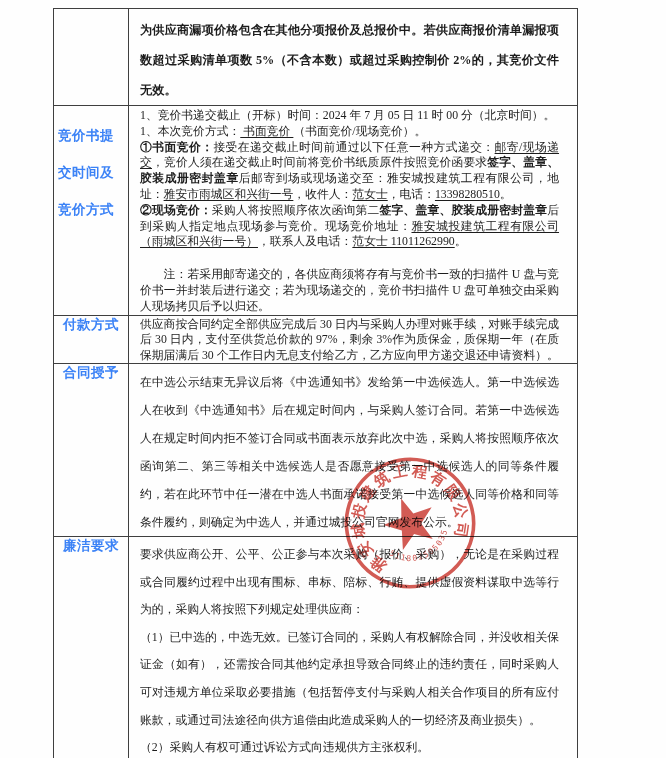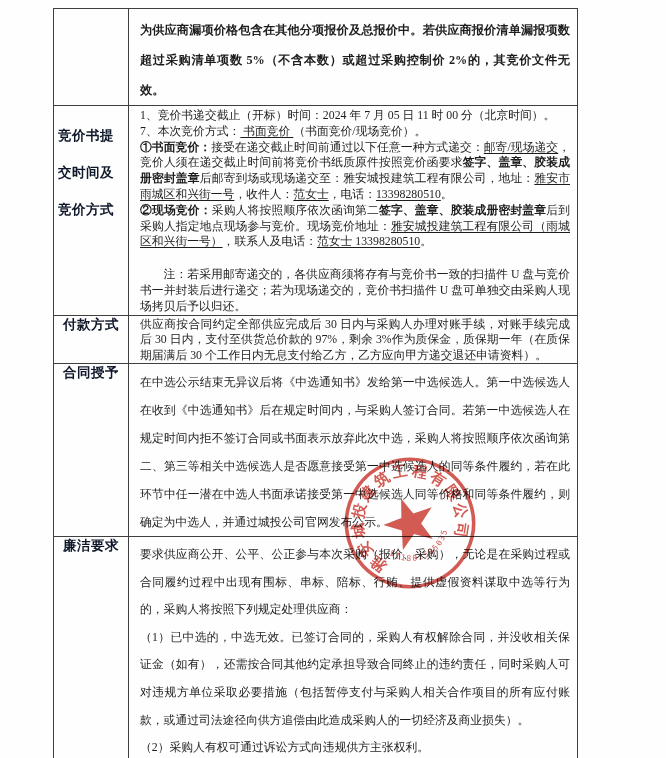--- a/index.html
+++ b/index.html
@@ -9,25 +9,25 @@
   }
   table.doc{
     position:absolute;left:53px;top:8px;width:524px;
     border-collapse:collapse;table-layout:fixed;
   }
   table.doc td{
     border:1px solid #3f3f3f;overflow:hidden;vertical-align:top;
   }
   td.hdr{
     font-weight:bold;font-size:13.5px;text-align:center;vertical-align:middle;
-    padding:0 2px;color:#0f172a;letter-spacing:0.5px;
+    padding:0 2px;color:#3b82f6;letter-spacing:0.5px;
   }
   td.body{
     font-size:11.8px;text-align:justify;text-justify:inter-ideograph;
-    padding:2px 7px 0 11px;
+    padding:2px 18px 0 11px;
   }
   .para{margin:0;}
   .para.gap{margin-top:17px;}
   .para.indent{text-indent:2em;}
   .b{font-weight:bold;}
   .u{text-decoration:underline;text-underline-offset:2px;}
 
   tr.row-notice-continuation{height:66px;}
   tr.row-bid-submission{height:203px;}
   tr.row-payment{height:47px;}
@@ -64,23 +64,23 @@
         <tr class="row-notice-continuation">
           <td class="hdr"></td>
           <td class="body">
             <div class="para"><span class="b">为供应商漏项价格包含在其他分项报价及总报价中。若供应商报价清单漏报项数超过采购清单项数 5%（不含本数）或超过采购控制价 2%的，其竞价文件无效。</span></div>
           </td>
         </tr>
         <tr class="row-bid-submission">
           <td class="hdr">竞价书提交时间及竞价方式</td>
           <td class="body">
             <div class="para"><span class="">1、竞价书递交截止（开标）时间：2024 年 7 月 05 日 11 时 00 分（北京时间）。</span></div>
-            <div class="para"><span class="">7、本次竞价方式：</span><span class="u"> 书面竞价 </span><span class="">（书面竞价/现场竞价）。</span></div>
+            <div class="para"><span class="">1、本次竞价方式：</span><span class="u"> 书面竞价 </span><span class="">（书面竞价/现场竞价）。</span></div>
             <div class="para"><span class="b">①书面竞价：</span><span class="">接受在递交截止时间前通过以下任意一种方式递交：</span><span class="u">邮寄/现场递交</span><span class="">，竞价人须在递交截止时间前将竞价书纸质原件按照竞价函要求</span><span class="b">签字、盖章、胶装成册密封盖章</span><span class="">后邮寄到场或现场递交至：雅安城投建筑工程有限公司，地址：</span><span class="u">雅安市雨城区和兴街一号</span><span class="">，收件人：</span><span class="u">范女士</span><span class="">，电话：</span><span class="u">13398280510</span><span class="">。</span></div>
-            <div class="para"><span class="b">②现场竞价：</span><span class="">采购人将按照顺序依次函询第二</span><span class="b">签字、盖章、胶装成册密封盖章</span><span class="">后到采购人指定地点现场参与竞价。现场竞价地址：</span><span class="u">雅安城投建筑工程有限公司（雨城区和兴街一号）</span><span class="">，联系人及电话：</span><span class="u">范女士 13398280510</span><span class="">。</span></div>
+            <div class="para"><span class="b">②现场竞价：</span><span class="">采购人将按照顺序依次函询第二</span><span class="b">签字、盖章、胶装成册密封盖章</span><span class="">后到采购人指定地点现场参与竞价。现场竞价地址：</span><span class="u">雅安城投建筑工程有限公司（雨城区和兴街一号）</span><span class="">，联系人及电话：</span><span class="u">范女士 11011262990</span><span class="">。</span></div>
             <div class="para gap indent"><span class="">注：若采用邮寄递交的，各供应商须将存有与竞价书一致的扫描件 U 盘与竞价书一并封装后进行递交；若为现场递交的，竞价书扫描件 U 盘可单独交由采购人现场拷贝后予以归还。</span></div>
           </td>
         </tr>
         <tr class="row-payment">
           <td class="hdr">付款方式</td>
           <td class="body">
             <div class="para"><span class="">供应商按合同约定全部供应完成后 30 日内与采购人办理对账手续，对账手续完成后 30 日内，支付至供货总价款的 97%，剩余 3%作为质保金，质保期一年（在质保期届满后 30 个工作日内无息支付给乙方，乙方应向甲方递交退还申请资料）。</span></div>
           </td>
         </tr>
         <tr class="row-contract-award">

